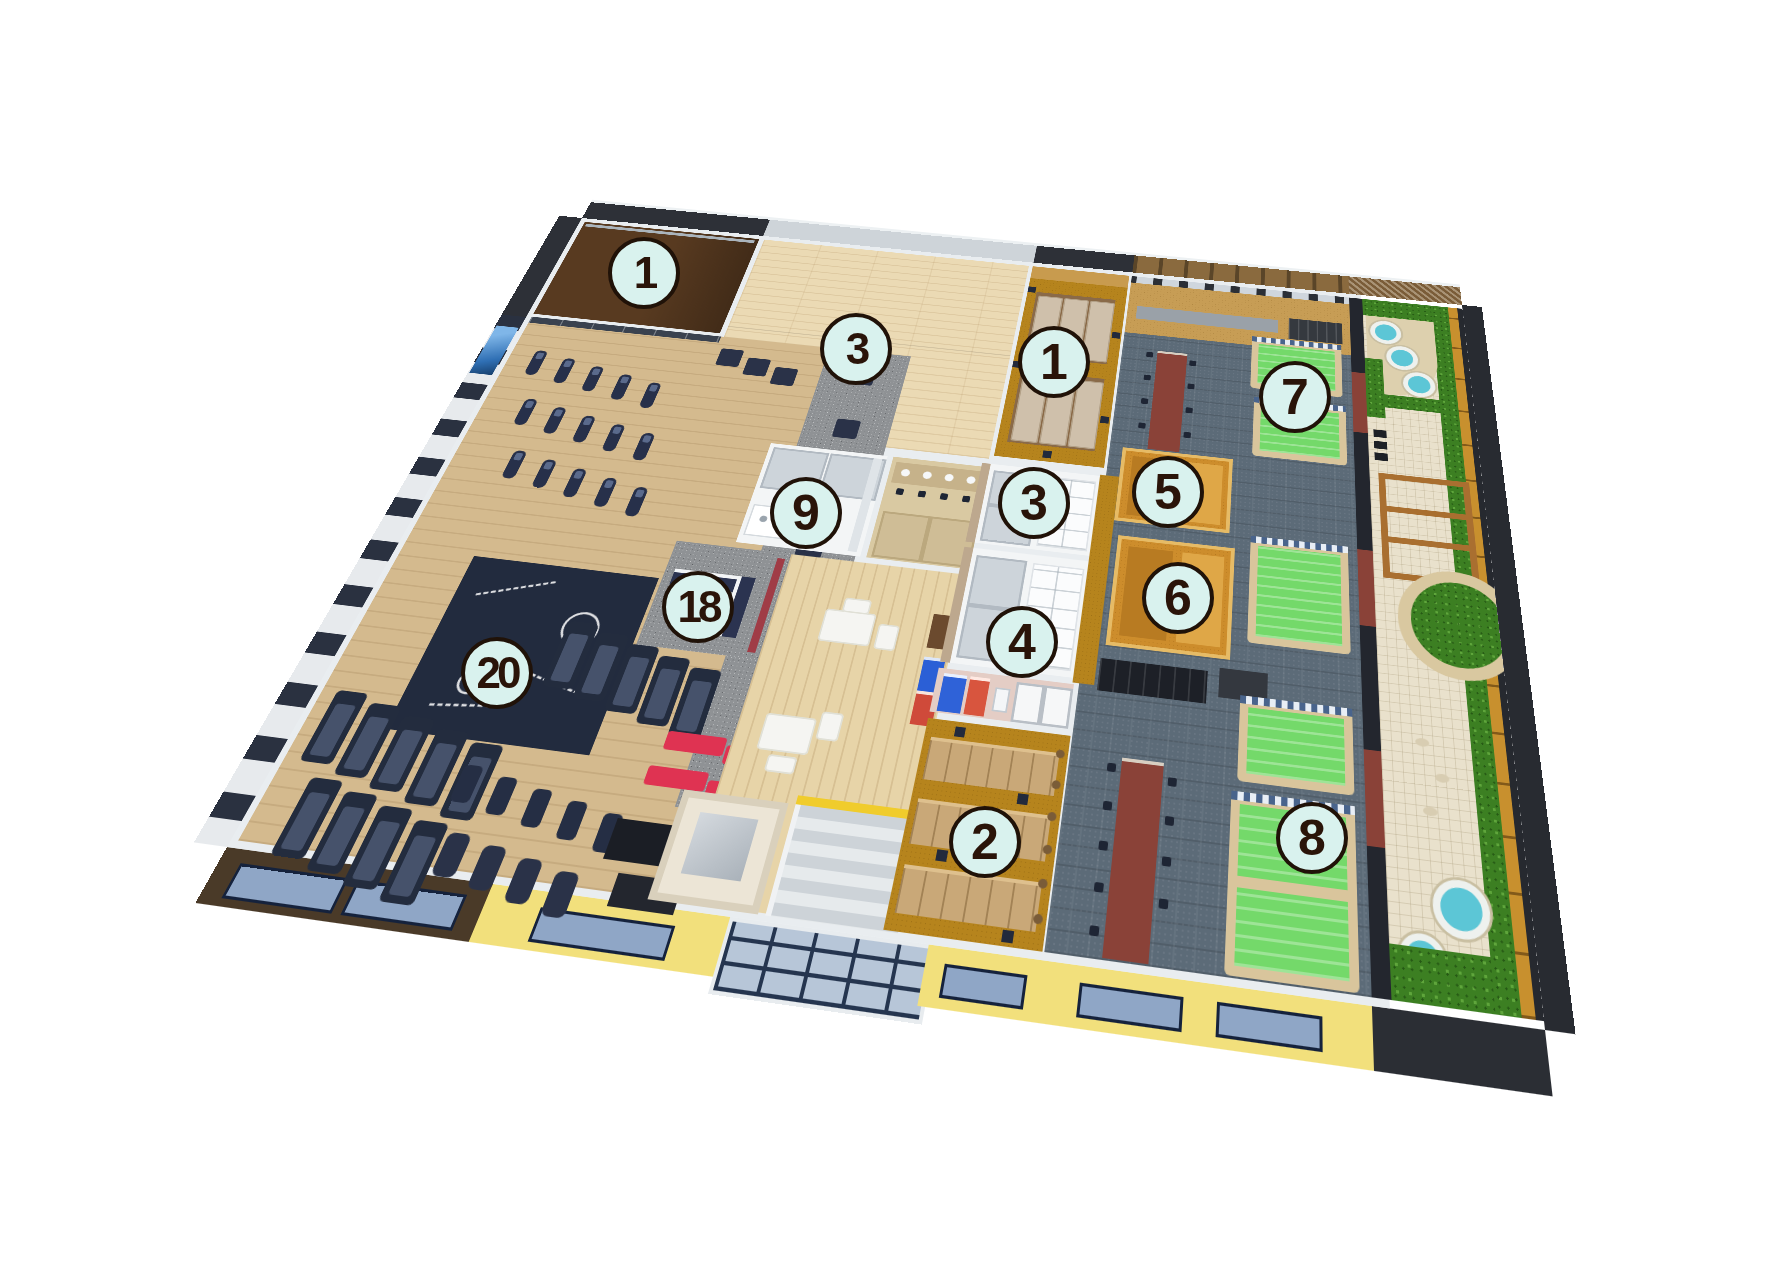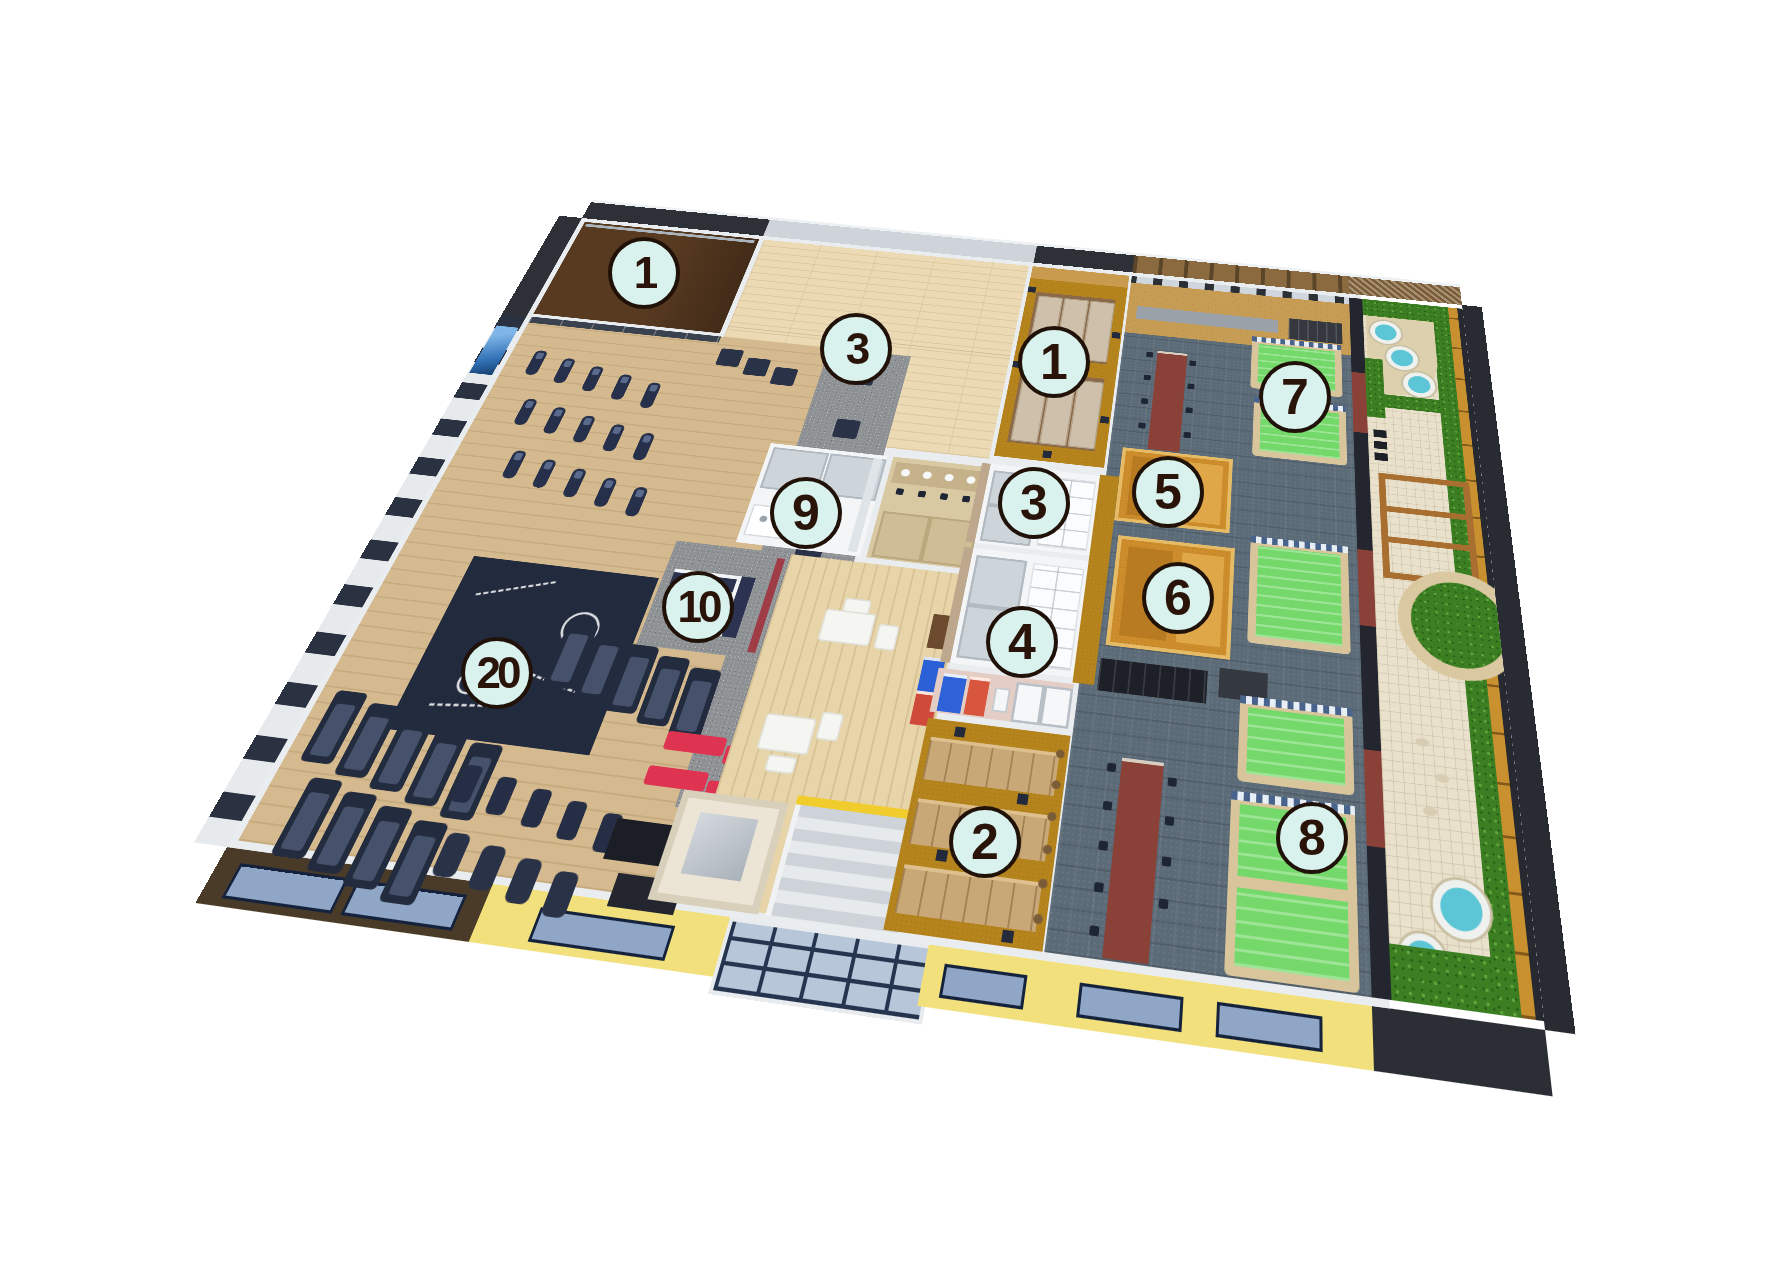--- a/index.html
+++ b/index.html
@@ -371,18 +371,18 @@
   <div class="markers">
       <div class="marker" style="left: 1054px; top: 362px;">1</div>
       <div class="marker" style="left: 985px; top: 842px;">2</div>
       <div class="marker" style="left: 1034px; top: 503px;">3</div>
       <div class="marker" style="left: 1022px; top: 642px;">4</div>
       <div class="marker" style="left: 1168px; top: 492px;">5</div>
       <div class="marker" style="left: 1178px; top: 598px;">6</div>
       <div class="marker" style="left: 1295px; top: 397px;">7</div>
       <div class="marker" style="left: 1312px; top: 838px;">8</div>
       <div class="marker" style="left: 806px; top: 513px;">9</div>
-      <div class="marker two" style="left: 698px; top: 607px;">10</div>
+      <div class="marker two" style="left: 698px; top: 607px;">18</div>
       <div class="marker two" style="left: 497px; top: 673px;">20</div>
       <div class="marker two" style="left: 856px; top: 349px;">3</div>
       <div class="marker two" style="left: 644px; top: 273px;">1</div>
     </div>
 </div>
 
 </body></html>

